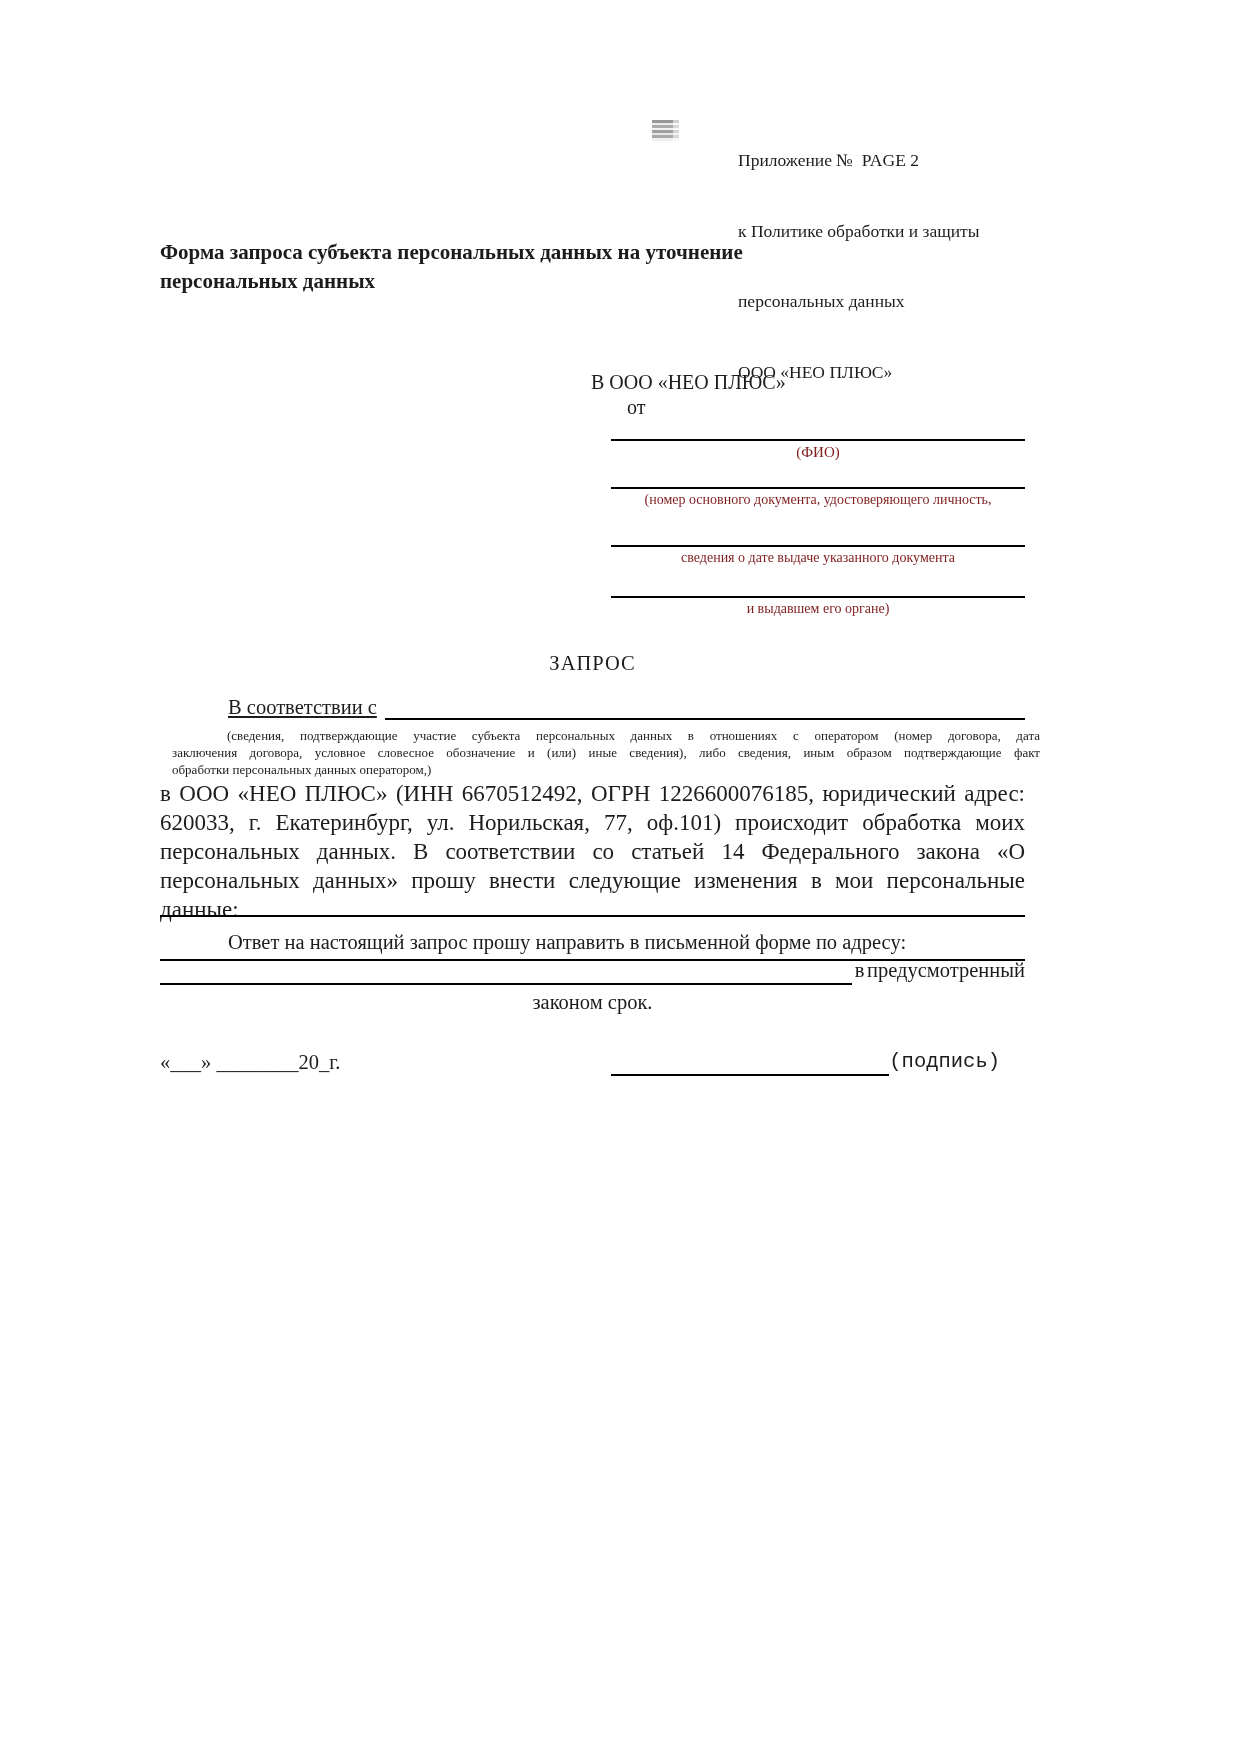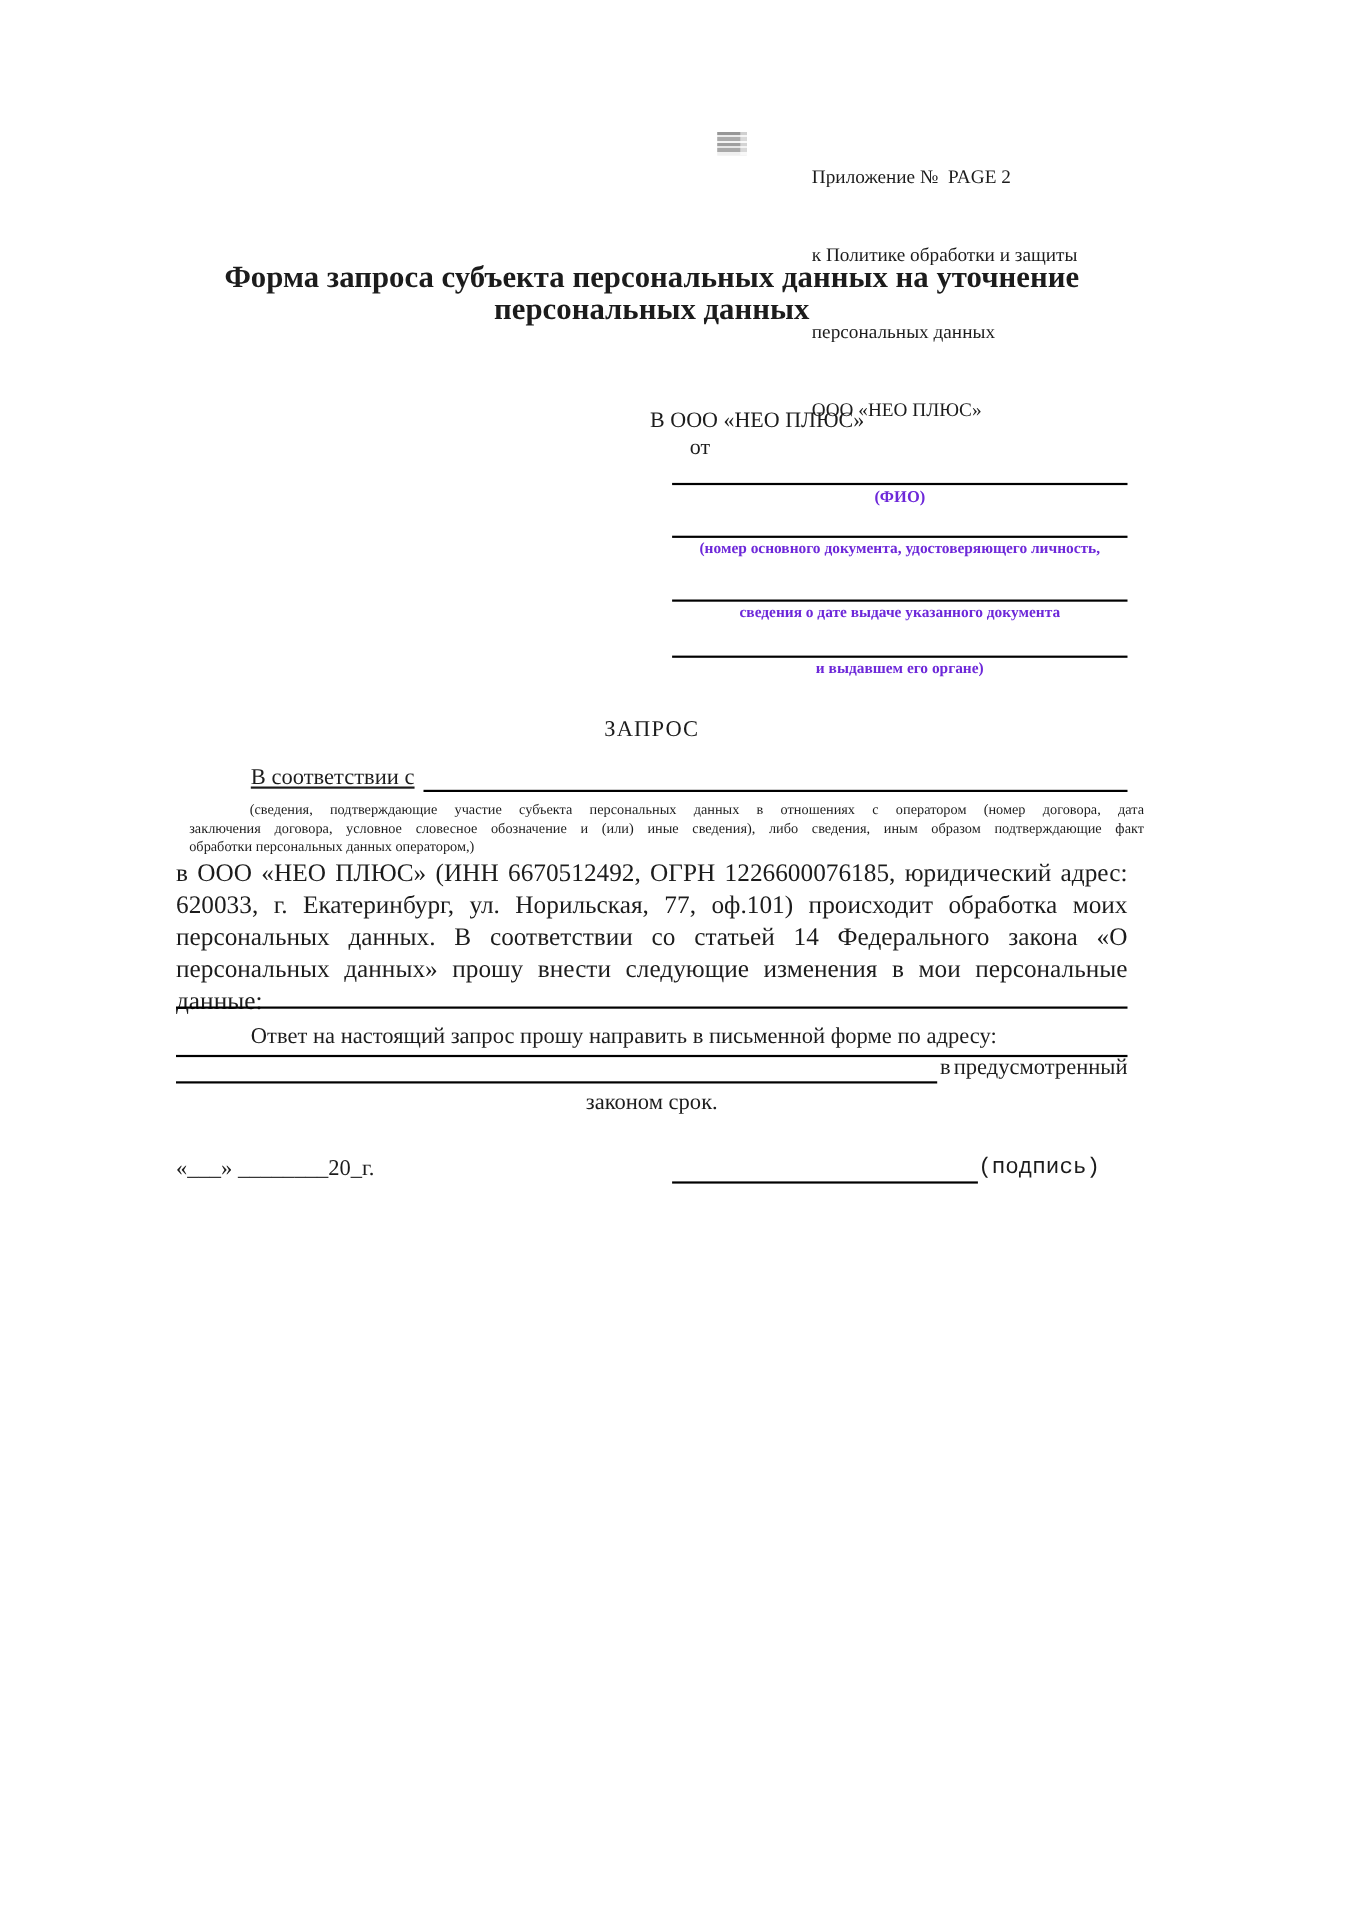--- a/index.html
+++ b/index.html
@@ -23,29 +23,29 @@
     background:
       repeating-linear-gradient(180deg,
         #979797 0 3px,#ececec 3px 5px,
         #ababab 5px 8px,#f3f3f3 8px 10px,
         #9f9f9f 10px 13px,#e6e6e6 13px 15px,
         #a9a9a9 15px 18px,#f0f0f0 18px 21px);
     box-shadow:inset -6px 0 0 rgba(255,255,255,.55);
   }
   .title{
     position:absolute;left:160px;top:238px;width:865px;
-    text-align:center;font-weight:bold;
-    font-size:28px;line-height:29px;
+    font-weight:bold;
+    font-size:21px;line-height:29px;
   }
   
   .addr{position:absolute;left:591px;top:371px;width:434px;font-size:20px;line-height:23px;}
   .addr .from{margin-left:36px;margin-top:2px;}
   .fld{margin-left:20px;}
   .fld-line{border-bottom:2px solid #000;}
-  .fld-cap{font-size:14px;line-height:18px;text-align:center;padding-top:2px;color:#6d28d9;font-weight:bold;}
+  .fld-cap{font-size:14px;line-height:18px;text-align:center;padding-top:2px;color:#7f1d1d;}
   .cap-fio{font-size:15px;}
   .h22{height:20px}.h28{height:26px}.h36{height:36px}.h30{height:29px}
   .zapros{
     position:absolute;left:160px;top:652px;width:865px;
     text-align:center;font-size:20.5px;letter-spacing:1px;
   }
   .intro{
     position:absolute;left:160px;top:694px;width:865px;
     display:flex;font-size:20.5px;line-height:27px;text-decoration:underline;
   }

